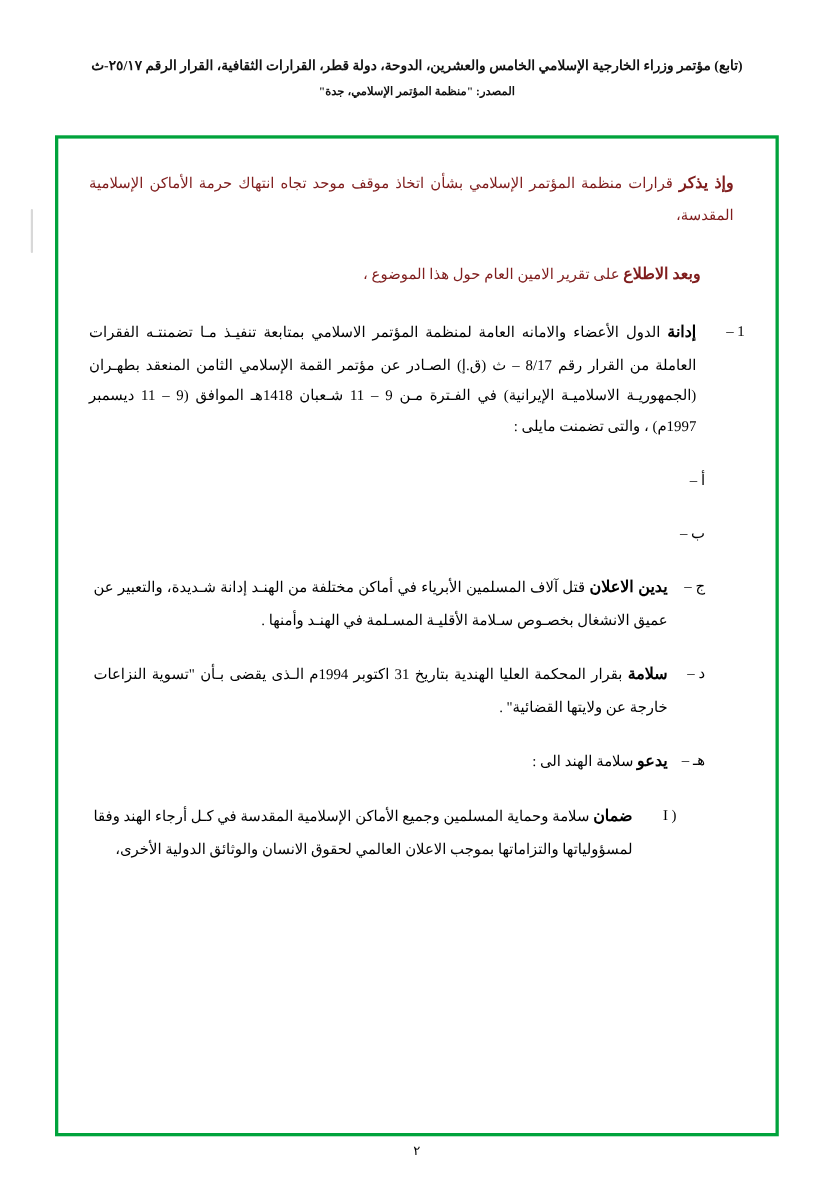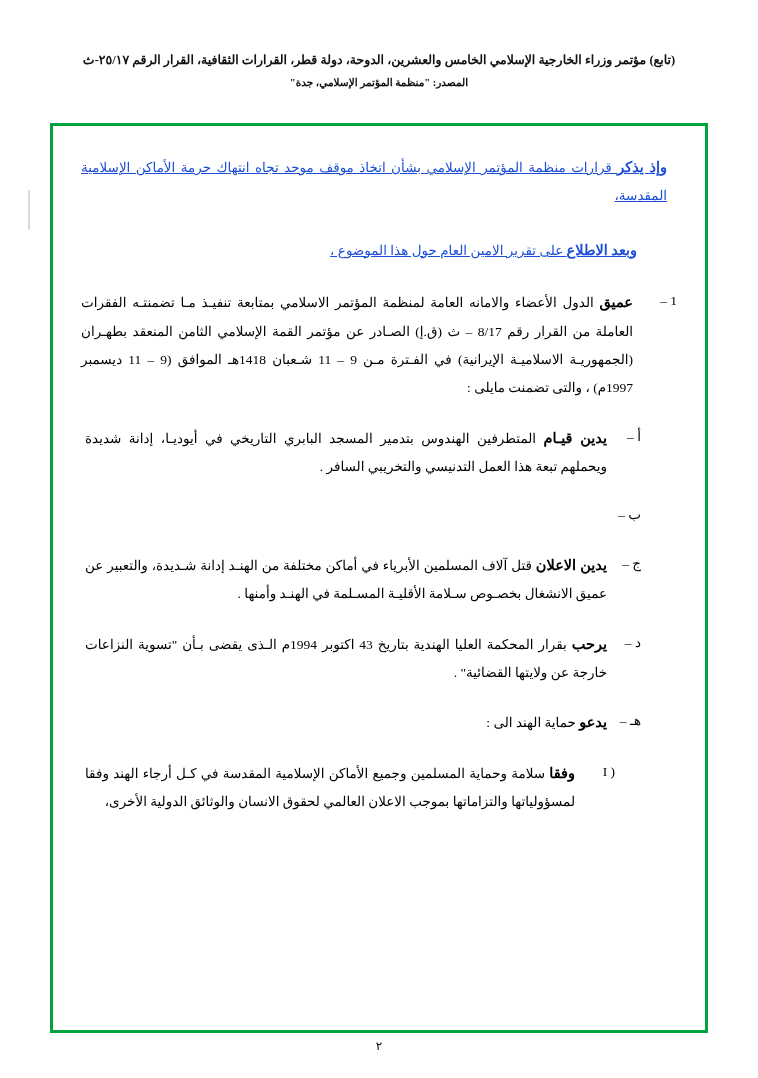--- a/index.html
+++ b/index.html
@@ -57,22 +57,21 @@
     top: 18px;
     right: 28px;
     left: 28px;
     direction: rtl;
   }
   .para {
     font-size: 13.5px;
     line-height: 2.1;
     text-align: justify;
     margin-bottom: 14px;
-    color: #1d4ed8;
-    text-decoration: underline;
+    color: #7f1d1d;
   }
   .lead {
     font-weight: bold;
     font-size: 14.5px;
   }
   .block-1 {
     margin-top: 8px;
     margin-bottom: 16px;
     padding-right: 10px;
   }
@@ -181,60 +180,57 @@
         <span class="lead">وإذ يذكر</span><span> قرارات منظمة المؤتمر الإسلامي بشأن اتخاذ موقف موحد تجاه انتهاك حرمة الأماكن الإسلامية المقدسة،</span>
       </div>
 
       <div class="para block-2">
         <span class="lead">وبعد الاطلاع</span><span> على تقرير الامين العام حول هذا الموضوع ،</span>
       </div>
 
       <div class="numbered">
         <div class="num-marker">1 –</div>
         <div class="num-body">
-          <span class="lead">عميق</span><span> الدول الأعضاء والامانه العامة لمنظمة المؤتمر الاسلامي بمتابعة تنفيـذ مـا تضمنتـه الفقرات العاملة من القرار رقم 8/17 – ث (ق.إ) الصـادر عن مؤتمر القمة الإسلامي الثامن المنعقد بطهـران (الجمهوريـة الاسلاميـة الإيرانية) في الفـترة مـن 9 – 11 شـعبان 1418هـ الموافق (9 – 11 ديسمبر 1997م) ، والتى تضمنت مايلى :</span>
+          <span class="lead">إدانة</span><span> الدول الأعضاء والامانه العامة لمنظمة المؤتمر الاسلامي بمتابعة تنفيـذ مـا تضمنتـه الفقرات العاملة من القرار رقم 8/17 – ث (ق.إ) الصـادر عن مؤتمر القمة الإسلامي الثامن المنعقد بطهـران (الجمهوريـة الاسلاميـة الإيرانية) في الفـترة مـن 9 – 11 شـعبان 1418هـ الموافق (9 – 11 ديسمبر 1997م) ، والتى تضمنت مايلى :</span>
         </div>
       </div>
 
       <div class="lettered">
         <div class="letter-marker">أ –</div>
-        <div class="letter-body">
-          <span class="lead">يدين قيـام</span><span> المتطرفين الهندوس بتدمير المسجد البابري التاريخي في أيوديـا، إدانة شديدة ويحملهم تبعة هذا العمل التدنيسي والتخريبي السافر .</span>
-        </div>
       </div>
 
       <div class="lettered">
         <div class="letter-marker">ب –</div>
       </div>
 
       <div class="lettered">
         <div class="letter-marker">ج –</div>
         <div class="letter-body">
           <span class="lead">يدين الاعلان</span><span> قتل آلاف المسلمين الأبرياء في أماكن مختلفة من الهنـد إدانة شـديدة،  والتعبير عن عميق الانشغال بخصـوص  سـلامة الأقليـة المسـلمة في الهنـد وأمنها .</span>
         </div>
       </div>
 
       <div class="lettered">
         <div class="letter-marker">د –</div>
         <div class="letter-body">
-          <span class="lead">يرحب</span><span> بقرار المحكمة العليا الهندية بتاريخ 43 اكتوبر 1994م الـذى يقضى بـأن "تسوية النزاعات خارجة عن ولايتها القضائية" .</span>
+          <span class="lead">سلامة</span><span> بقرار المحكمة العليا الهندية بتاريخ 31 اكتوبر 1994م الـذى يقضى بـأن "تسوية النزاعات خارجة عن ولايتها القضائية" .</span>
         </div>
       </div>
 
       <div class="lettered">
         <div class="letter-marker">هـ –</div>
         <div class="letter-body">
-          <span class="lead">يدعو</span><span> حماية الهند الى :</span>
+          <span class="lead">يدعو</span><span> سلامة الهند الى :</span>
         </div>
       </div>
 
       <div class="roman">
         <div class="roman-marker">I )</div>
         <div class="roman-body">
-          <span class="lead">وفقا</span><span> سلامة وحماية المسلمين وجميع الأماكن الإسلامية المقدسة في كـل أرجاء الهند وفقا لمسؤولياتها والتزاماتها بموجب الاعلان العالمي لحقوق الانسان والوثائق الدولية الأخرى،</span>
+          <span class="lead">ضمان</span><span> سلامة وحماية المسلمين وجميع الأماكن الإسلامية المقدسة في كـل أرجاء الهند وفقا لمسؤولياتها والتزاماتها بموجب الاعلان العالمي لحقوق الانسان والوثائق الدولية الأخرى،</span>
         </div>
       </div>
 
     </div>
   </div>
 
   <div class="footer">٢</div>
 
 </div>
 

